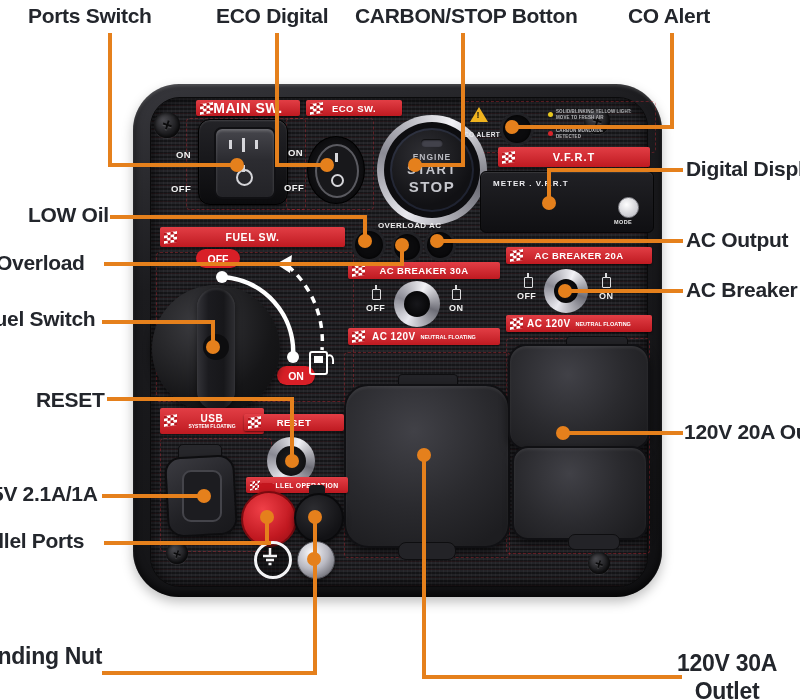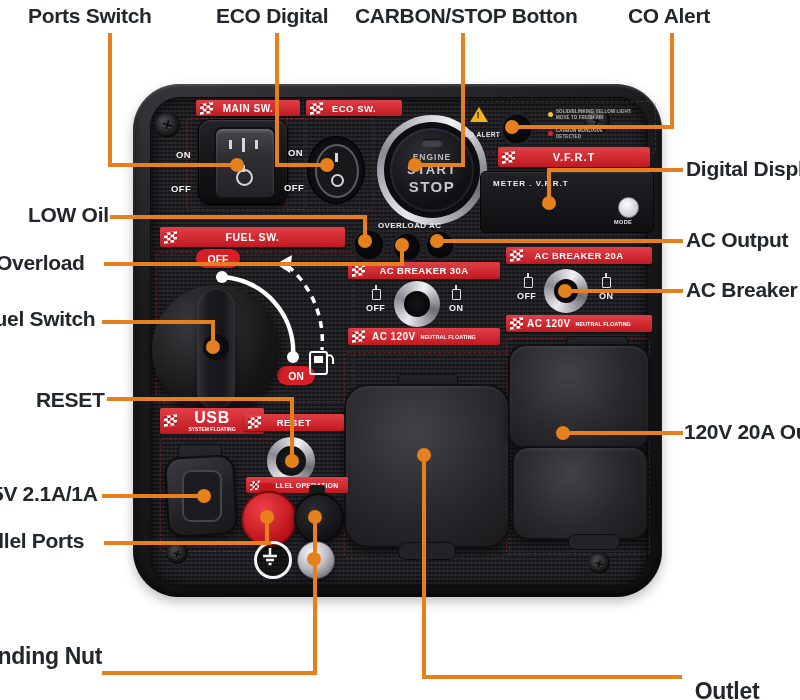--- a/index.html
+++ b/index.html
@@ -86,21 +86,21 @@
 <div class="screw" style="left:584px;top:108px;width:26px;height:26px;">
     <span style="font-size:18px;">+</span>
   </div>
 <div class="screw" style="left:166px;top:542px;width:22px;height:22px;">
     <span style="font-size:15px;">+</span>
   </div>
 <div class="screw" style="left:588px;top:552px;width:22px;height:22px;">
     <span style="font-size:15px;">+</span>
   </div>
 
-<div class="banner" style="left:196px;top:100px;width:104px;height:16px;font-size:10px;letter-spacing:.5px;">
+<div class="banner" style="left:196px;top:100px;width:104px;height:16px;font-size:14px;letter-spacing:.5px;">
   <span class="chk"></span>
   <span>MAIN SW.</span>
 </div>
 <span class="sw-lab" style="left:176px;top:149px;">ON</span>
 <span class="sw-lab" style="left:171px;top:183px;">OFF</span>
 <div class="rocker-bezel"></div>
 <div class="rocker">
   <span class="bar" style="left:13px;top:11px;width:2.5px;height:9px;"></span>
   <span class="bar" style="left:26px;top:9px;width:2.5px;height:14px;"></span>
   <span class="bar" style="left:39px;top:11px;width:2.5px;height:9px;"></span>
@@ -223,21 +223,21 @@
 <div class="abs cover" style="left:344px;top:384px;width:162px;height:160px;border-radius:24px;"></div>
 <div class="tab" style="left:398px;top:542px;width:56px;height:16px;border-radius:8px;"></div>
 
 <div class="tab" style="left:566px;top:336px;width:60px;height:12px;border-radius:4px;"></div>
 <div class="abs cover" style="left:508px;top:344px;width:138px;height:102px;border-radius:18px;"></div>
 <div class="abs cover" style="left:512px;top:446px;width:132px;height:90px;border-radius:16px;"></div>
 <div class="tab" style="left:568px;top:534px;width:50px;height:14px;border-radius:7px;"></div>
 
 <div class="banner" style="left:160px;top:408px;width:104px;height:26px;flex-direction:column;line-height:1.1;">
   <span class="chk" style="top:7px;"></span>
-  <span style="font-size:16px;letter-spacing:.6px;">USB</span>
+  <span style="font-size:10px;letter-spacing:.6px;">USB</span>
   <span class="sub" style="font-size:5px;">SYSTEM FLOATING</span>
 </div>
 <div class="tab" style="left:178px;top:444px;width:42px;height:16px;border-radius:5px;background:#27272b;"></div>
 <div class="abs" style="left:166px;top:456px;width:66px;height:76px;border-radius:16px;transform:rotate(-3deg);
      background:linear-gradient(150deg,#3b3b41,#202024 60%,#18181b);border:2px solid #0d0d0f;
      box-shadow:0 4px 8px rgba(0,0,0,.55);"></div>
 <div class="abs" style="left:182px;top:470px;width:36px;height:48px;border-radius:9px;border:2px solid #44444a;background:#1c1c20;"></div>
 
 <div class="banner" style="left:244px;top:414px;width:100px;height:17px;font-size:9.5px;letter-spacing:.6px;">
   <span class="chk"></span>
@@ -324,14 +324,14 @@
 <span class="lbl" style="left:686px;top:278px;">AC Breaker</span>
 <span class="lbl" style="left:684px;top:420px;">120V 20A Outlet</span>
 <span class="lbl" style="left:28px;top:203px;">LOW Oil</span>
 <span class="lbl" style="left:-4px;top:251px;">Overload</span>
 <span class="lbl" style="left:-18px;top:307px;">Fuel Switch</span>
 <span class="lbl" style="left:36px;top:388px;">RESET</span>
 <span class="lbl" style="left:-8px;top:482px;">5V 2.1A/1A</span>
 <span class="lbl" style="left:-46px;top:529px;">Parallel Ports</span>
 <div class="lbl" style="left:-62px;top:643px;width:170px;text-align:center;white-space:normal;font-size:23px;line-height:1.2;">Grounding Nut</div>
 <div class="lbl" style="left:662px;top:650px;width:130px;text-align:center;white-space:normal;font-size:23px;line-height:1.2;">
-  <br><span>Outlet</span>
+  <span>120V 30A</span><br><span>Outlet</span>
 </div>
 
 </body></html>

